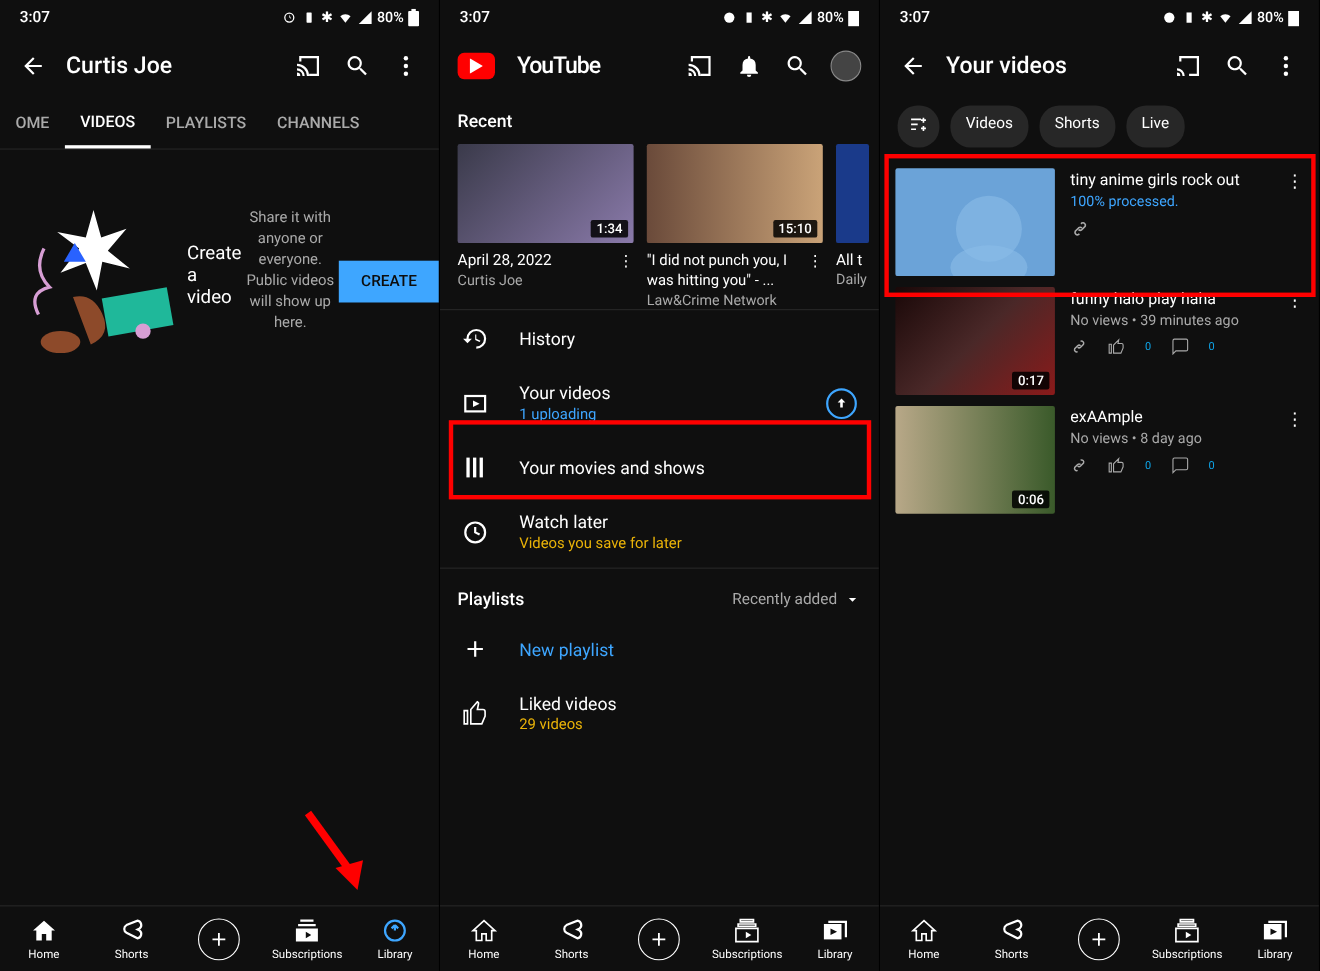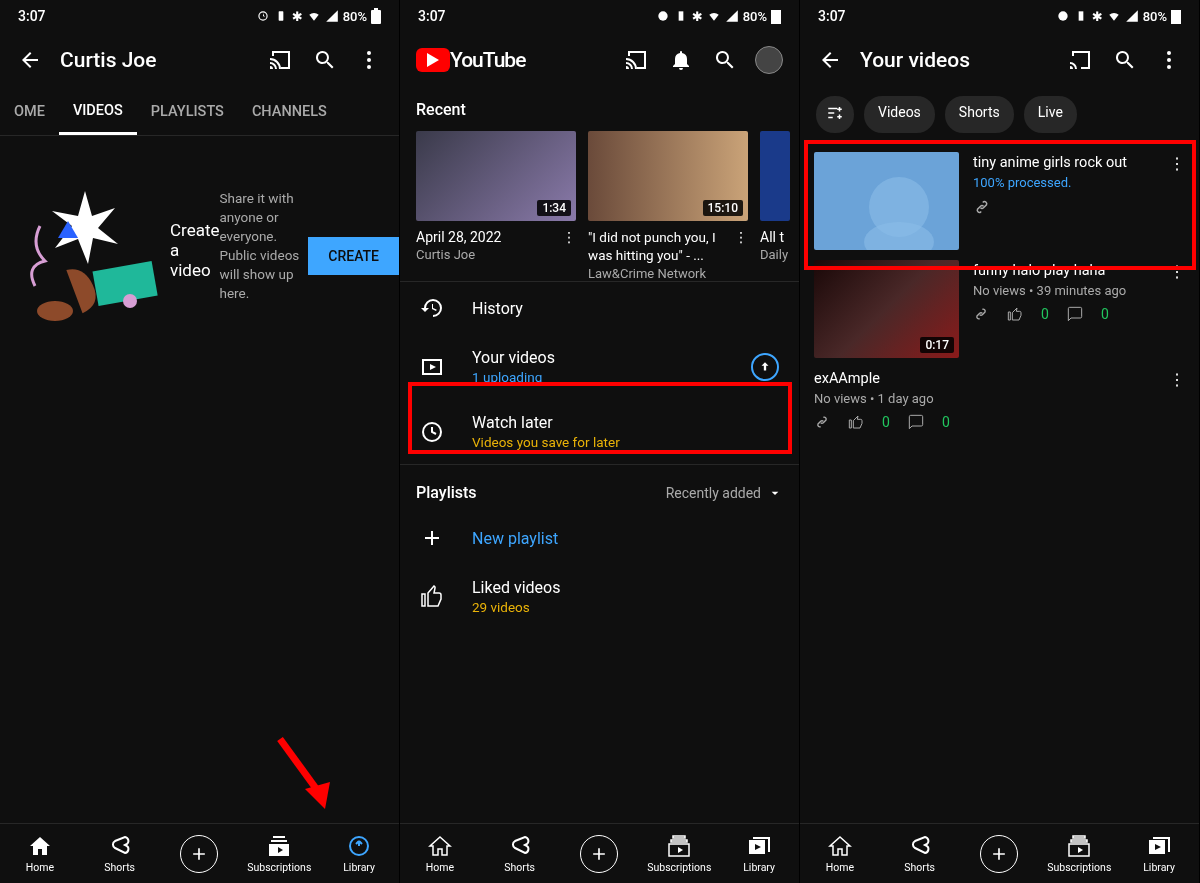--- a/index.html
+++ b/index.html
@@ -4,32 +4,32 @@
 <style>
 *{margin:0;padding:0;box-sizing:border-box;font-family:Roboto,Arial,sans-serif}
 body{background:#000;display:flex;width:1200px;height:883px;overflow:hidden}
 .screen{width:400px;height:883px;background:#0f0f0f;position:relative;border-right:1px solid #000;color:#fff;overflow:hidden}
 .status-bar{height:32px;display:flex;justify-content:space-between;align-items:center;padding:0 18px;font-size:14px;font-weight:500}
 .status-right{display:flex;align-items:center;gap:4px;font-size:13px}
 .header{height:56px;display:flex;align-items:center;padding:0 16px;gap:16px}
 .header-title{font-size:21px;font-weight:500;flex:1}
 .icon-btn{width:28px;height:28px;display:flex;align-items:center;justify-content:center;cursor:pointer}
 svg{fill:#fff}
-.yt-logo{display:flex;align-items:flex-end;gap:0}
+.yt-logo{display:flex;align-items:flex-end;gap:20px}
 .yt-red{background:#f00;width:34px;height:24px;border-radius:6px;display:flex;align-items:center;justify-content:center}
 .yt-text{font-size:21px;font-weight:500;letter-spacing:-1px}
 .tabs{display:flex;height:48px;border-bottom:1px solid #272727}
 .tab{padding:0 14px;display:flex;align-items:center;font-size:14.5px;font-weight:500;color:#aaa;cursor:pointer}
 .tab.active{color:#fff;border-bottom:3px solid #fff}
 .content{position:absolute;top:136px;bottom:60px;left:0;right:0;overflow:hidden}
 .content2,.content3{position:absolute;top:88px;bottom:60px;left:0;right:0;overflow:hidden}
 .empty-state{display:flex;flex-direction:row;align-items:center;padding-top:30px}
 .illus{width:170px;height:170px;position:relative;margin-bottom:10px}
 .create-title{font-size:17px;margin-bottom:12px}
-.create-sub{font-size:13.5px;color:#aaa;line-height:1.4;margin-bottom:20px}
+.create-sub{font-size:13.5px;color:#aaa;text-align:center;line-height:1.4;margin-bottom:20px}
 .create-btn{background:#3ea6ff;color:#0d0d0d;padding:11px 20px;font-size:14px;font-weight:500;border:none;cursor:pointer}
 .section-title{font-size:16px;font-weight:500;padding:12px 16px}
 .recent-row{display:flex;gap:12px;padding:0 16px;overflow:hidden}
 .recent-item{width:160px;flex-shrink:0}
 .thumb{width:160px;height:90px;background:#333;position:relative;border-radius:2px;overflow:hidden}
 .dur{position:absolute;bottom:5px;right:5px;background:rgba(0,0,0,.85);padding:1px 5px;font-size:12px;border-radius:2px;font-weight:500}
 .rtitle{font-size:14px;margin-top:8px;display:flex;justify-content:space-between;align-items:flex-start}
 .rchan{font-size:13px;color:#aaa;margin-top:2px}
 .menu-list{border-top:1px solid #272727}
 .menu-item{display:flex;align-items:center;padding:14px 20px;gap:28px;cursor:pointer}
@@ -43,21 +43,21 @@
 .pl-sort{font-size:14px;color:#aaa;display:flex;align-items:center;gap:6px}
 .chips{display:flex;gap:10px;padding:8px 16px}
 .chip{background:#272727;padding:8px 14px;border-radius:18px;font-size:14px;cursor:pointer}
 .chip.icon{padding:8px 10px}
 .video-row{display:flex;padding:5px 14px;gap:14px;align-items:flex-start}
 .vthumb{width:145px;height:98px;background:#5a8fc8;position:relative;flex-shrink:0;border-radius:2px;overflow:hidden}
 .vinfo{flex:1;padding-top:2px}
 .vtitle{font-size:14.5px;margin-bottom:4px}
 .vstat{font-size:13px;color:#aaa;margin-bottom:8px}
 .vstat.blue{color:#3ea6ff}
-.vicons{display:flex;gap:18px;align-items:center;font-size:14px;color:#22c55e}
+.vicons{display:flex;gap:18px;align-items:center;font-size:10px;color:#0ea5e9}
 .vicons svg{fill:#aaa}
 .nav{position:absolute;bottom:0;left:0;right:0;height:60px;background:#0f0f0f;display:flex;border-top:1px solid #272727}
 .nav-item{flex:1;display:flex;flex-direction:column;align-items:center;justify-content:center;gap:3px;cursor:pointer}
 .nav-label{font-size:10.5px}
 .nav-create{width:38px;height:38px;border:1.5px solid #fff;border-radius:50%;display:flex;align-items:center;justify-content:center}
 .red-box{border:4px solid #f00;position:absolute}
 .arrow{position:absolute;color:#f00}
 .avatar{width:28px;height:28px;border-radius:50%;background:#444;border:1px solid #888}
 </style>
 </head>
@@ -273,20 +273,30 @@
             <div class="menu-sub">1 uploading</div>
           </div>
         <div class="upload-circle">
             <svg width="14" height="14" viewBox="0 0 24 24" fill="#3ea6ff">
               <path d="M12 4l-6 6h4v8h4v-8h4z"></path>
             </svg>
           </div>
       </div>
       <div class="menu-item">
         <svg class="menu-icon" viewBox="0 0 24 24">
+            <rect x="4" y="3" width="3" height="18"></rect>
+            <rect x="10" y="3" width="3" height="18"></rect>
+            <rect x="16" y="3" width="3" height="18"></rect>
+          </svg>
+        <div class="menu-text">
+            <div class="menu-label">Your movies and shows</div>
+          </div>
+      </div>
+      <div class="menu-item">
+        <svg class="menu-icon" viewBox="0 0 24 24">
             <circle cx="12" cy="12" r="9" fill="none" stroke="#fff" stroke-width="2"></circle>
             <path d="M12 7v5l4 2" stroke="#fff" stroke-width="2" fill="none"></path>
           </svg>
         <div class="menu-text">
             <div class="menu-label">Watch later</div>
             <div class="menu-sub gray">Videos you save for later</div>
           </div>
       </div>
     </div>
     <div class="pl-head">
@@ -434,26 +444,29 @@
           <div class="vicons"><svg width="16" height="16" viewBox="0 0 24 24">
                 <path d="M10 13a3 3 0 004 0l4-4a3 3 0 00-4-4M14 11a3 3 0 00-4 0l-4 4a3 3 0 004 4" stroke="#aaa" stroke-width="2" fill="none"></path>
               </svg> <svg width="16" height="16" viewBox="0 0 24 24">
                 <path d="M2 21h3V9H2zm19-11a2 2 0 00-2-2h-5l1-5-7 7v11h10l3-7z" fill="none" stroke="#aaa" stroke-width="1.5"></path>
               </svg> 0 <svg width="16" height="16" viewBox="0 0 24 24">
                 <path d="M20 2H4a2 2 0 00-2 2v18l4-4h14a2 2 0 002-2V4a2 2 0 00-2-2z" fill="none" stroke="#aaa" stroke-width="1.5"></path>
               </svg> 0</div>
         </div>
       </div>
       <div class="video-row">
+        <div class="vthumb" style="background:linear-gradient(90deg,#b8a888,#3a5a2a)">
+            <div class="dur">0:06</div>
+          </div>
         <div class="vinfo">
           <div style="display:flex;justify-content:space-between">
               <div class="vtitle">exAAmple</div>
               <span>⋮</span>
             </div>
-          <div class="vstat">No views • 1 day ago</div>
+          <div class="vstat">No views • 8 day ago</div>
           <div class="vicons"><svg width="16" height="16" viewBox="0 0 24 24">
                 <path d="M10 13a3 3 0 004 0l4-4a3 3 0 00-4-4M14 11a3 3 0 00-4 0l-4 4a3 3 0 004 4" stroke="#aaa" stroke-width="2" fill="none"></path>
               </svg> <svg width="16" height="16" viewBox="0 0 24 24">
                 <path d="M2 21h3V9H2zm19-11a2 2 0 00-2-2h-5l1-5-7 7v11h10l3-7z" fill="none" stroke="#aaa" stroke-width="1.5"></path>
               </svg> 0 <svg width="16" height="16" viewBox="0 0 24 24">
                 <path d="M20 2H4a2 2 0 00-2 2v18l4-4h14a2 2 0 002-2V4a2 2 0 00-2-2z" fill="none" stroke="#aaa" stroke-width="1.5"></path>
               </svg> 0</div>
         </div>
       </div>
     </div>

